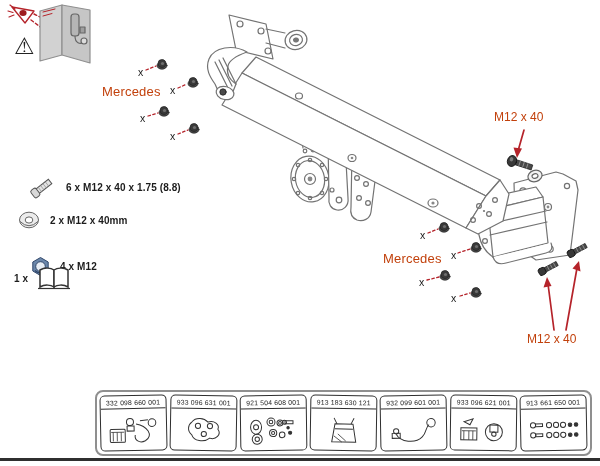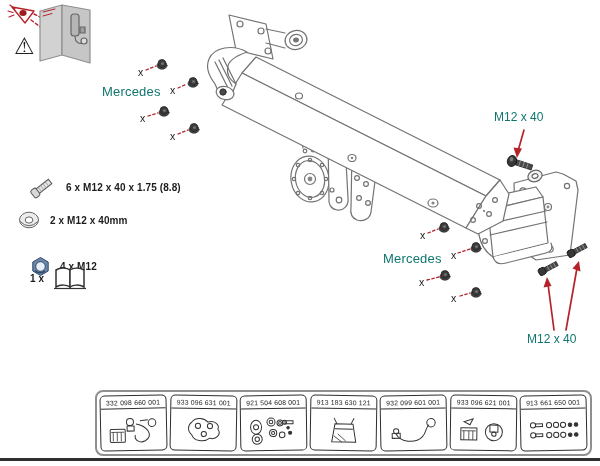--- a/index.html
+++ b/index.html
@@ -1,21 +1,21 @@
 <!DOCTYPE html>
 <html><head>
 <meta charset="utf-8">
 <style>
   html,body{margin:0;padding:0;}
   body{
     width:600px;height:466px;position:relative;background:#ffffff;
     font-family:"Liberation Sans", sans-serif;color:#1c1c1c;overflow:hidden;
   }
   .abs{position:absolute;}
-  .lbl{position:absolute;white-space:nowrap;color:#0f766e;}
+  .lbl{position:absolute;white-space:nowrap;color:#c2410c;}
   .mercedes{font-size:13px;letter-spacing:.2px;}
   .m12{font-size:12px;}
   .xmark{font-size:10.5px;color:#222;}
   .warn{position:absolute;left:14px;top:35px;font-size:23px;color:#222;line-height:1;}
   
   .plist-row{position:absolute;display:flex;align-items:center;gap:8px;}
   .plist-text{font-size:10px;font-weight:bold;letter-spacing:.1px;}
   
   .strip{
     position:absolute;left:95px;top:390px;width:497px;height:66px;
@@ -253,21 +253,21 @@
 
 <div class="plist-row" style="left:29px;top:255px">
   <svg width="23" height="23" viewBox="0 0 23 23">
     <polygon points="11.5,2.5 19.2,7 19.2,16 11.5,20.5 3.8,16 3.8,7" fill="#6b87aa" stroke="#31476b"></polygon>
     <circle cx="11.5" cy="11.5" r="4.8" fill="#e8eef5" stroke="#31476b"></circle>
     <path d="M 6,15.5 A 7,7 0 0 0 16,16" stroke="#31476b" fill="none" stroke-width="1.4"></path>
   </svg>
   <span class="plist-text">4 x M12</span>
 </div>
 
-<div class="plist-row" style="left:30px;top:265px">
+<div class="plist-row" style="left:14px;top:265px">
   <span class="plist-text">1 x</span>
   <svg width="36" height="27" viewBox="0 0 36 27" stroke="#333" stroke-width="1.5" fill="#fff">
     <path d="M 4,5 C 9,2 15,3 18,5 L 18,22 C 15,20 9,19 4,22 Z"></path>
     <path d="M 32,5 C 27,2 21,3 18,5 L 18,22 C 21,20 27,19 32,22 Z"></path>
     <path d="M 2,23.5 L 18,23.5 L 34,23.5" stroke-width="1.2"></path>
   </svg>
 </div>
 
 <div class="strip">
 

